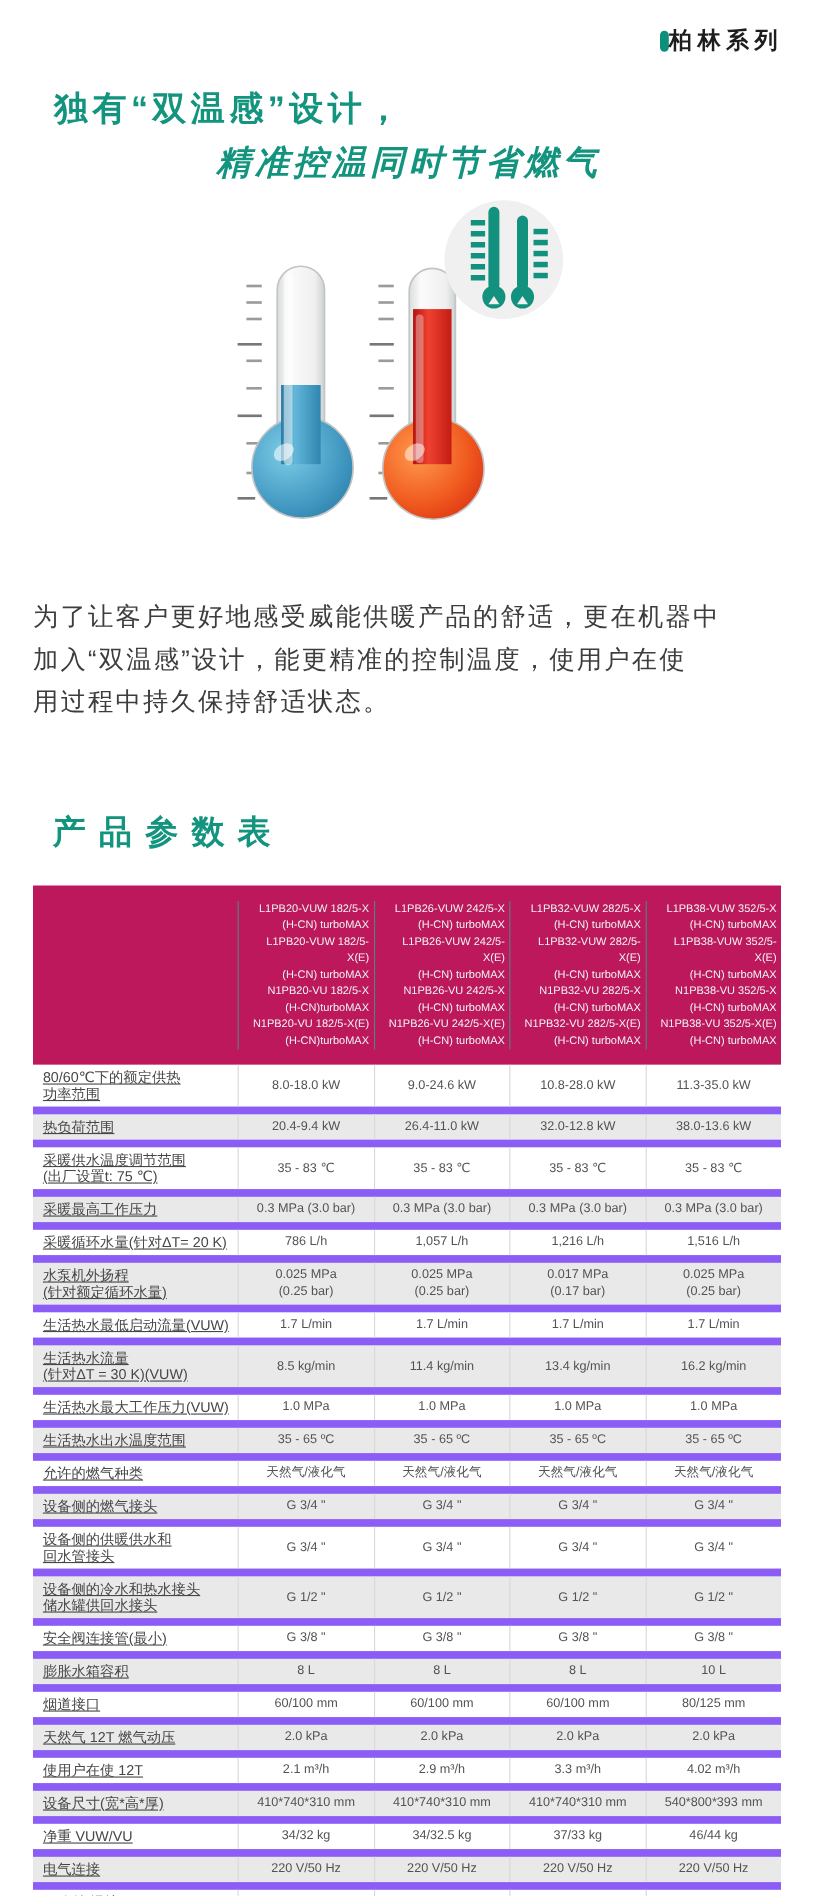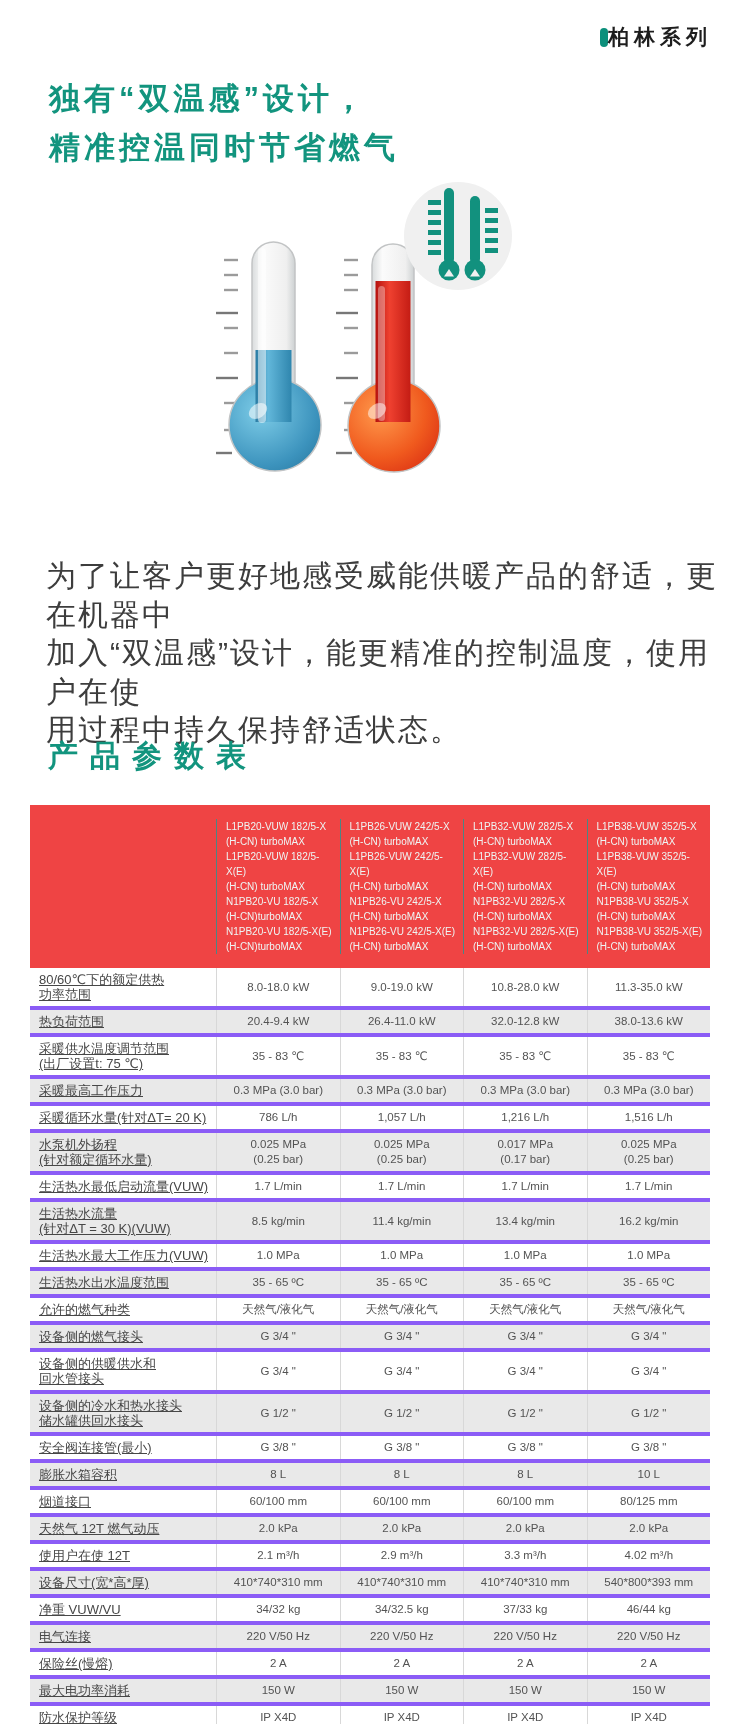--- a/index.html
+++ b/index.html
@@ -8,40 +8,40 @@
 
   
   .topbar{position:absolute;top:23px;right:28px;display:flex;align-items:center;}
   .series-bar{width:8px;height:19px;border-radius:4px;background:#0C8F7B;display:inline-block;}
   .series-label{font-size:21px;font-weight:700;color:#1d1d1d;letter-spacing:5px;}
 
   
   .headline{position:absolute;top:70px;left:45px;right:42px;margin:4px;color:#12947E;
             font-weight:700;font-size:31px;line-height:49px;letter-spacing:4px;}
   .hl1{display:block;text-align:left;}
-  .hl2{display:block;text-align:left;}
+  .hl2{display:block;text-align:center;font-style:italic;}
 
   .illustration{position:absolute;top:168px;left:0;width:740px;height:340px;}
 
   
-  .intro{position:absolute;top:541px;left:30px;width:690px;margin:16px;font-size:30px;
+  .intro{position:absolute;top:541px;left:30px;width:690px;margin:0;font-size:23px;
          line-height:38.5px;color:#3d3d3d;letter-spacing:2px;white-space:pre-line;}
 
   
   .section-title{position:absolute;top:736px;left:48px;margin:0;font-size:30px;
                  font-weight:700;color:#12947E;letter-spacing:12px;}
 
   
   .spec-table{position:absolute;top:805px;left:30px;width:680px;color:#4a4a4a;}
-  .thead{display:grid;grid-template-columns:186px repeat(4,1fr);background:#ef4444;
-         color:#eef5f4;padding:14px 0;}
+  .thead{display:grid;grid-template-columns:186px repeat(4,1fr);background:#be185d;
+         color:#eef5f4;padding:14px 0;text-align:right;}
   .hcol{padding:0 4px 0 9px;line-height:15px;font-size:10px;white-space:pre-line;
         border-left:1px solid #4d8583;}
   .hcol.first{border-left:none;}
-  .trow{display:grid;grid-template-columns:186px repeat(4,1fr);border-top:4px solid #8b5cf6;background:#ffffff;}
+  .trow{display:grid;grid-template-columns:186px repeat(4,1fr);border-top:7px solid #8b5cf6;background:#ffffff;}
   .trow:first-child{border-top:none;}
   .trow.alt{background:#e9e9e9;}
   .trow:last-child{border-bottom:1px solid #cccccc;}
   .tlabel{padding:4px 4px 4px 9px;line-height:15px;font-size:13px;white-space:pre-line;
           display:flex;align-items:center;color:#474747;text-decoration:underline;}
   .tcell{border-left:1px solid #d8d8d8;display:flex;align-items:center;justify-content:center;
          text-align:center;font-size:11.5px;line-height:15px;white-space:pre-line;
          padding:4px 2px;color:#535353;}
 </style>
 </head>
@@ -197,21 +197,21 @@
 N1PB38-VU 352/5-X
 (H-CN) turboMAX
 N1PB38-VU 352/5-X(E)
 (H-CN) turboMAX</div>
       </div>
     <div class="tbody" id="tbody">
         <div class="trow">
           <div class="tlabel">80/60℃下的额定供热
 功率范围</div>
           <div class="tcell">8.0-18.0 kW</div>
-          <div class="tcell">9.0-19.0 kW</div>
+          <div class="tcell">9.0-24.6 kW</div>
           <div class="tcell">10.8-28.0 kW</div>
           <div class="tcell">11.3-35.0 kW</div>
         </div>
         <div class="trow alt">
           <div class="tlabel">热负荷范围</div>
           <div class="tcell">20.4-9.4 kW</div>
           <div class="tcell">26.4-11.0 kW</div>
           <div class="tcell">32.0-12.8 kW</div>
           <div class="tcell">38.0-13.6 kW</div>
         </div>

